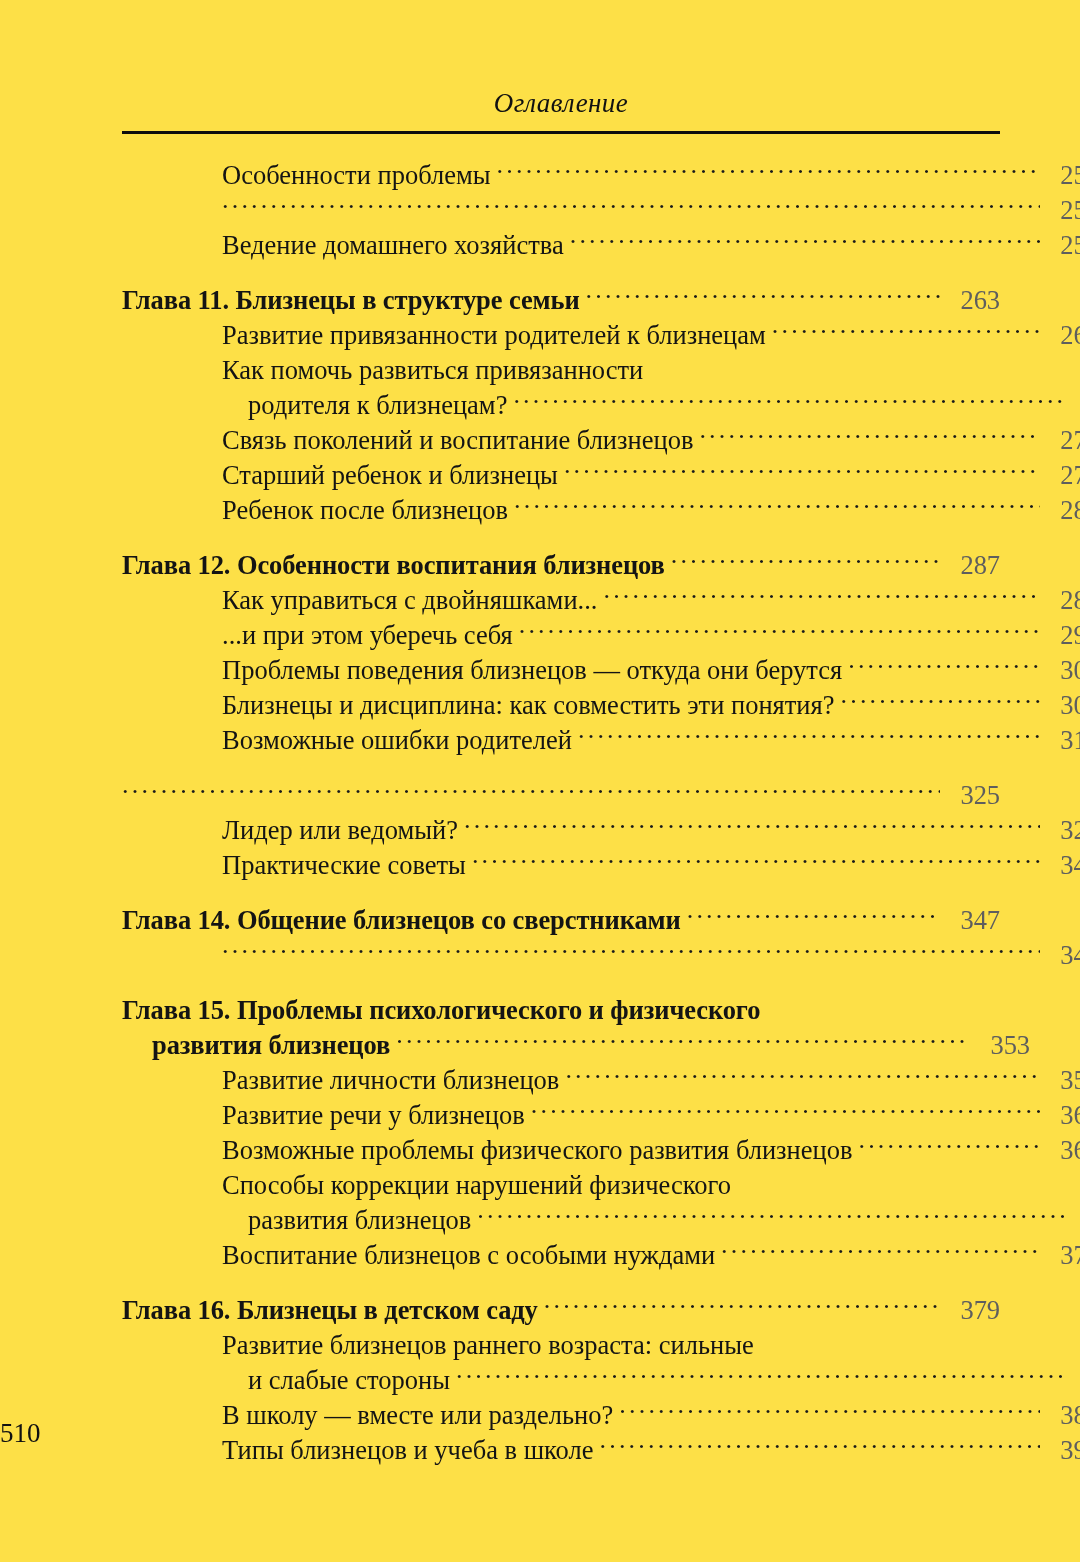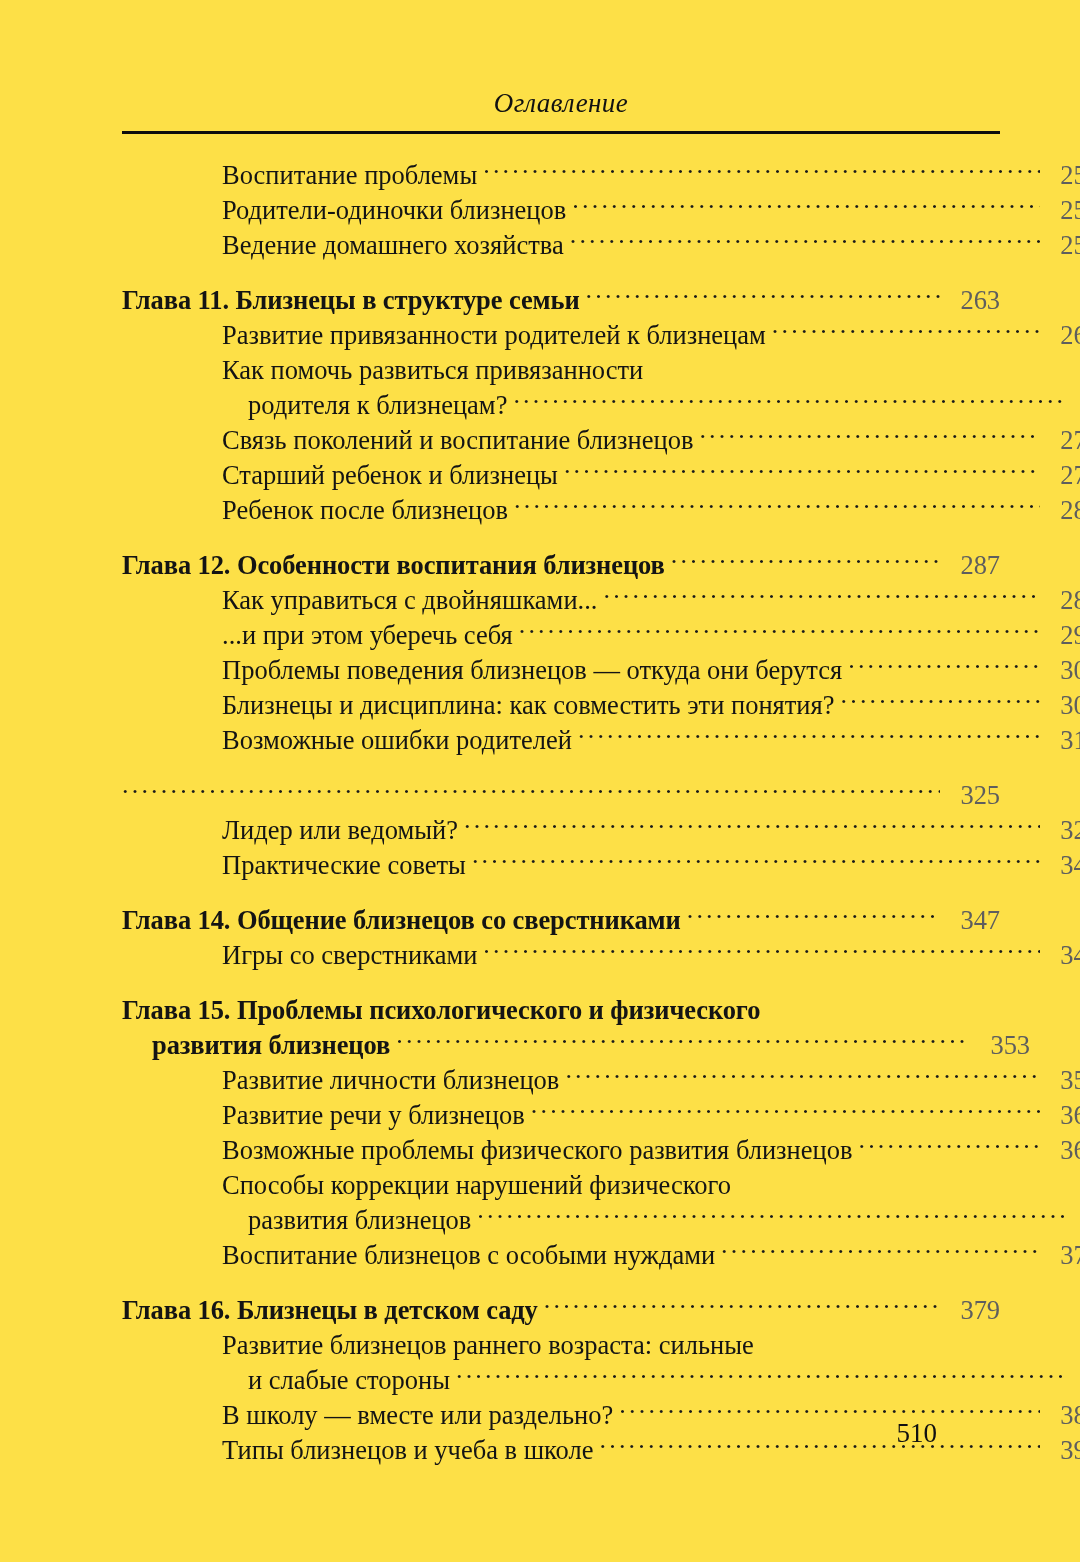--- a/index.html
+++ b/index.html
@@ -117,42 +117,41 @@
   
   .entry.nolead .leader::after { content: ""; }
   .entry.nolead .pagenum { visibility: hidden; }
 
   
   .folio {
     position: absolute;
     left: 0;
     top: 1418px;
     width: 937px;
-    text-align: right;
+    text-align: left;
     font-size: 27px;
     color: #111111;
   }
 </style>
 </head>
 <body>
 
 <div class="page">
 
   <div class="running-head">Оглавление</div>
 
   <div class="head-rule"></div>
 
   <div class="toc" id="toc-list">
       <div class="entry lvl-sub">
-        <span class="label">Воспитание проблемы</span>
+        <span class="label">Особенности проблемы</span>
         <span class="leader"></span>
         <span class="pagenum">251</span>
       </div>
       <div class="entry lvl-sub">
-        <span class="label">Родители-одиночки близнецов</span>
         <span class="leader"></span>
         <span class="pagenum">252</span>
       </div>
       <div class="entry lvl-sub">
         <span class="label">Ведение домашнего хозяйства</span>
         <span class="leader"></span>
         <span class="pagenum">255</span>
       </div>
       <div class="entry lvl-chapter chapter gap-before">
         <span class="label">Глава 11. Близнецы в структуре семьи</span>
@@ -232,21 +231,20 @@
         <span class="label">Практические советы</span>
         <span class="leader"></span>
         <span class="pagenum">345</span>
       </div>
       <div class="entry lvl-chapter chapter gap-before">
         <span class="label">Глава 14. Общение близнецов со сверстниками</span>
         <span class="leader"></span>
         <span class="pagenum">347</span>
       </div>
       <div class="entry lvl-sub">
-        <span class="label">Игры со сверстниками</span>
         <span class="leader"></span>
         <span class="pagenum">349</span>
       </div>
       <div class="entry lvl-chapter chapter gap-before nolead">
         <span class="label">Глава 15. Проблемы психологического и физического</span>
         <span class="leader"></span>
         <span class="pagenum"></span>
       </div>
       <div class="entry lvl-chapter2 chapter">
         <span class="label">развития близнецов</span>

